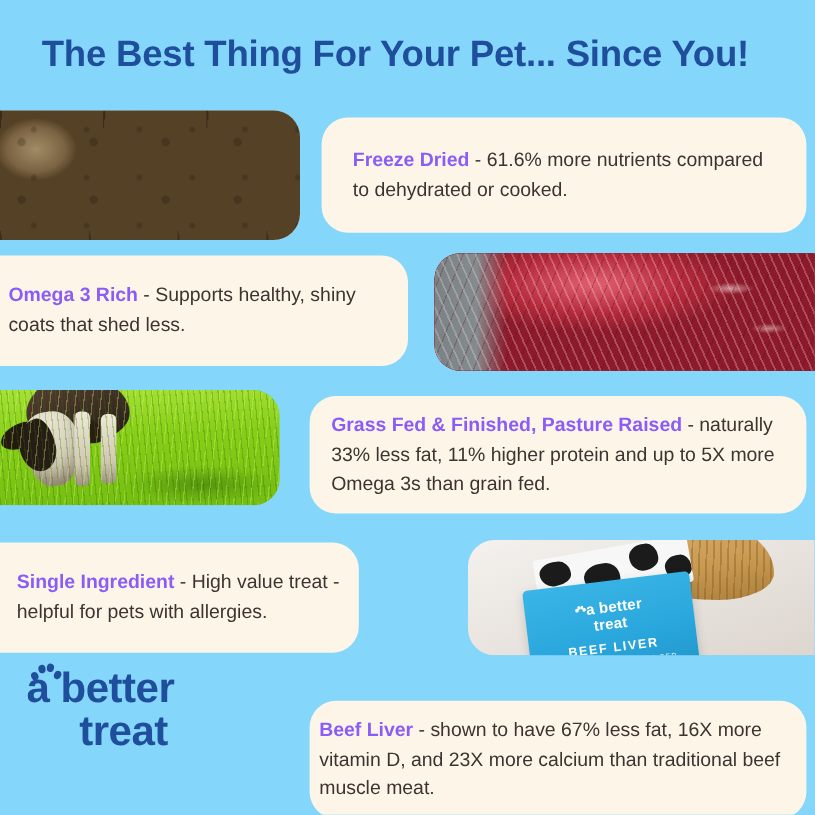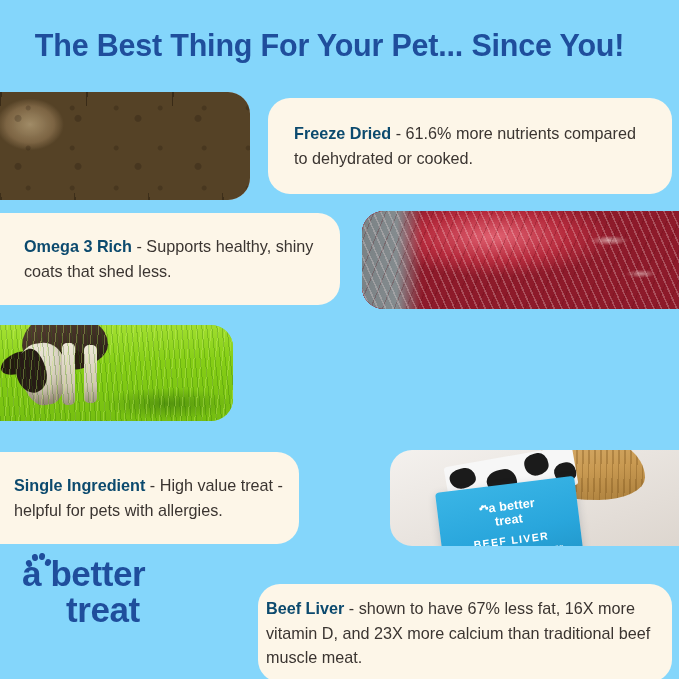--- a/index.html
+++ b/index.html
@@ -262,21 +262,21 @@
 
   .card p {
     margin: 0;
     color: #3b3531;
     font-size: 16.2px;
     line-height: 1.52;
     font-family: "Liberation Sans", sans-serif;
   }
   .card p b {
     font-weight: 700;
-    color: #0c4a6e;
+    color: #8b5cf6;
   }
 
   
   .brand {
     position: absolute;
     left: 22px;
     top: 556px;
     width: 230px;
     color: #1f4e9c;
   }
@@ -322,41 +322,46 @@
 
   <div class="photo r-left" style="left:0; top:92px; width:250px; height:108px;">
     <div class="img-treats"></div>
   </div>
   <div class="card c-right" style="left:268px; top:98px; width:404px; height:96px; padding:0 26px;">
     <p>
       <b>Freeze Dried</b><span> - </span><span>61.6% more nutrients compared to dehydrated or cooked.</span>
     </p>
   </div>
 
-  <div class="card c-left" style="left:0; top:213px; width:340px; height:92px; padding:0 24px;">
+  <div class="card c-left" style="left:0; top:213px; width:340px; height:92px; padding:0 7px;">
     <p>
       <b>Omega 3 Rich</b><span> - </span><span>Supports healthy, shiny coats that shed less.</span>
     </p>
   </div>
   <div class="photo r-right" style="left:362px; top:211px; width:317px; height:98px;">
     <div class="img-meat"></div>
   </div>
 
   <div class="photo r-left" style="left:0; top:325px; width:233px; height:96px;">
     <div class="img-cow">
       <div class="cow-body"></div>
       <div class="cow-ear-l"></div>
       <div class="cow-ear-r"></div>
       <div class="cow-head"></div>
       <div class="cow-patch"></div>
       <div class="cow-leg l1"></div>
       <div class="cow-leg l2"></div>
     </div>
   </div>
   <div class="photo" style="left:0; top:325px; width:0; height:0;"></div>
+  <div class="card c-right" style="left:258px; top:330px; width:414px; height:98px; padding:0 18px;">
+    <p>
+      <b>Grass Fed &amp; Finished, Pasture Raised</b><span> - </span><span>naturally 33% less fat, 11% higher protein and up to 5X more Omega 3s than grain fed.</span>
+    </p>
+  </div>
 
   <div class="card c-left" style="left:0; top:452px; width:299px; height:92px; padding:0 14px;">
     <p>
       <b>Single Ingredient</b><span> - </span><span>High value treat - helpful for pets with allergies.</span>
     </p>
   </div>
   <div class="photo r-right" style="left:390px; top:450px; width:289px; height:96px;">
     <div class="img-pack">
       <div class="pack-fur"></div>
       <div class="pack-top">

